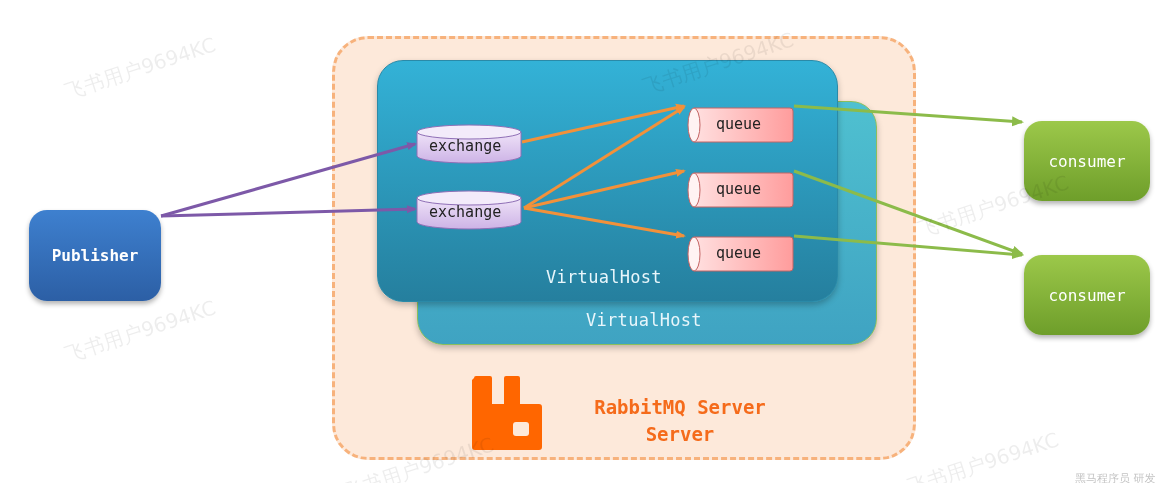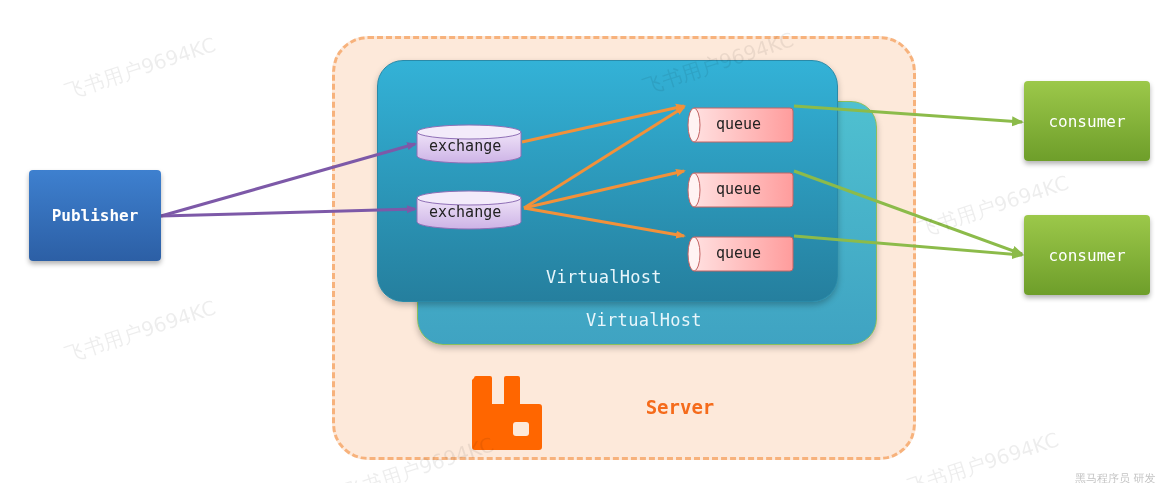--- a/index.html
+++ b/index.html
@@ -7,23 +7,23 @@
          font-family: "DejaVu Sans Mono", monospace; }
   .abs { position: absolute; }
   #broker { left: 332px; top: 36px; width: 584px; height: 424px; box-sizing: border-box;
             background: #fde9da; border: 3px dashed #f7b27c; border-radius: 36px; }
   .vhost { box-sizing: border-box; border-radius: 26px; box-shadow: 0 3px 6px rgba(0,0,0,0.25); }
   #vhost-back { left: 417px; top: 101px; width: 460px; height: 244px;
                 background: linear-gradient(#4fc0d0, #3fa3c2); border: 1px solid #8bbf5c; }
   #vhost-front { left: 377px; top: 60px; width: 461px; height: 242px;
                  background: linear-gradient(#33b2d7, #257f9e); border: 1px solid #2a8aa8; }
   .vh-label { color: #e8f6fb; font-size: 17px; letter-spacing: 0.3px; }
-  .node { box-sizing: border-box; border-radius: 4px; color: #fff; font-size: 16px;
+  .node { box-sizing: border-box; border-radius: 18px; color: #fff; font-size: 16px;
           display: flex; align-items: center; justify-content: center;
-          box-shadow: 0 3px 5px rgba(0,0,0,0.3); }
+          box-shadow: 0 3px 5px rgba(0,0,0,0.3); margin-top: 40px; }
   #publisher { left: 29px; top: 170px; width: 132px; height: 91px;
                background: linear-gradient(#3e80cf, #2c5fa5); font-weight: bold; }
   .consumer { width: 126px; height: 80px; background: linear-gradient(#9cc84a, #6e9e2a); }
   #consumer-1 { left: 1024px; top: 81px; }
   #consumer-2 { left: 1024px; top: 215px; }
   .exchange { width: 129px; height: 40px; }
   .exchange .label { color: #222; font-size: 15px; font-family: "DejaVu Sans Mono", monospace; }
   .queue { width: 108px; height: 36px; margin-top: 18px; }
   .queue .label { color: #222; font-size: 15px; }
   #lines { left: 0; top: 0; }
@@ -129,20 +129,21 @@
 <div id="consumer-2" class="abs node consumer">
   <span>consumer</span>
 </div>
 
 <svg id="rabbit-logo" class="abs" viewBox="0 0 72 74">
   <path d="M3,2 Q3,0 5,0 L19,0 Q21,0 21,2 L21,28 L33,28 L33,2 Q33,0 35,0 L47,0 Q49,0 49,2 L49,28 L68,28 Q71,28 71,31 L71,71 Q71,74 68,74 L4,74 Q1,74 1,71 L1,4 Z" fill="#ff6600"></path>
   <rect x="42" y="46" width="16" height="14" rx="3" fill="#fde9da"></rect>
 </svg>
 
 <div id="broker-title" class="abs">
+  <div>RabbitMQ Server</div>
   <div>Server</div>
 </div>
 
 <span class="abs watermark" style="left:62px; top:55px;">飞书用户9694KC</span>
 <span class="abs watermark" style="left:62px; top:318px;">飞书用户9694KC</span>
 <span class="abs watermark" style="left:640px; top:50px;">飞书用户9694KC</span>
 <span class="abs watermark" style="left:915px; top:193px;">飞书用户9694KC</span>
 <span class="abs watermark" style="left:340px; top:455px;">飞书用户9694KC</span>
 <span class="abs watermark" style="left:905px; top:450px;">飞书用户9694KC</span>
 <span id="footer-mark" class="abs">黑马程序员 研发</span>

